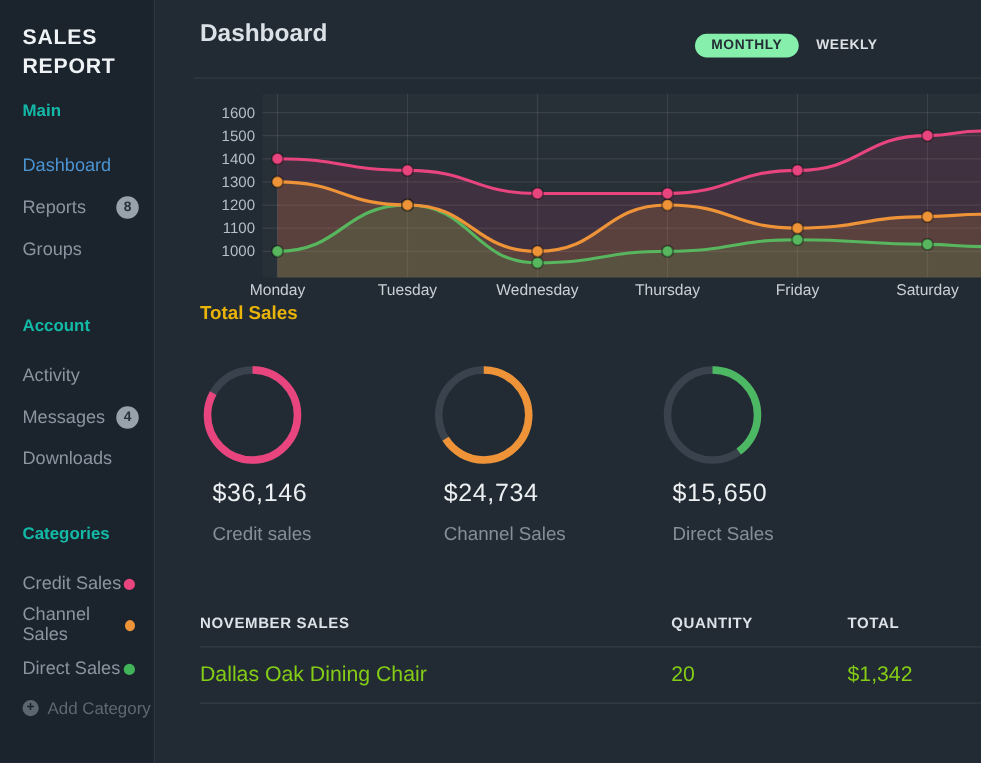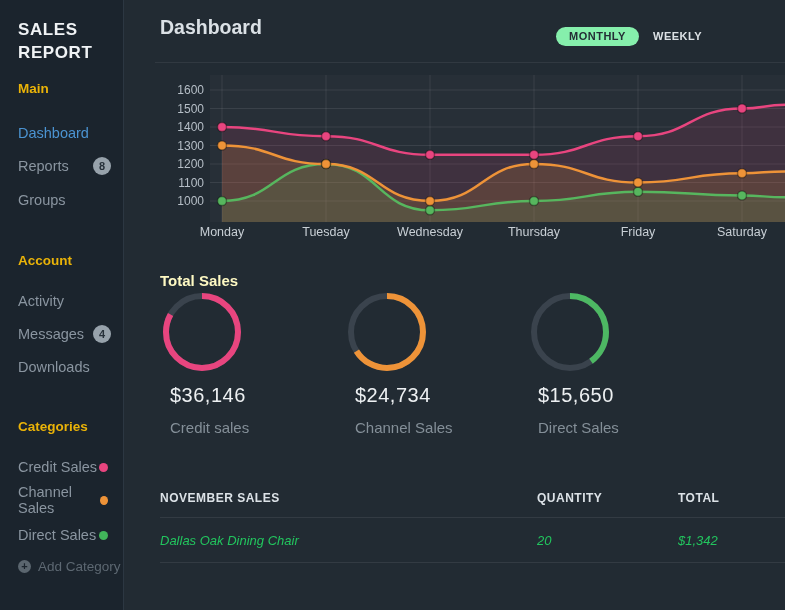--- a/index.html
+++ b/index.html
@@ -16,21 +16,21 @@
     position:absolute; left:0; top:0; width:124px; height:610px;
     background:#1b242d; border-right:1px solid #2c3742;
   }
   .brand {
     position:absolute; left:18px; top:18px; width:84px;
     color:#f0f3f5; font-size:17px; font-weight:bold;
     letter-spacing:.6px; line-height:23px;
   }
   .section-heading {
     position:absolute; left:18px;
-    color:#eab308; font-size:13.5px; font-weight:bold;
+    color:#14b8a6; font-size:13.5px; font-weight:bold;
   }
   .nav-item {
     position:absolute; left:18px; right:12px; height:22px;
     display:flex; align-items:center; cursor:pointer;
     color:#8a95a0; font-size:14.5px;
   }
   .nav-item.active { color:#4b93d1; }
   .nav-badge {
     margin-left:auto; width:18px; height:18px; border-radius:50%;
     background:#97a2ab; color:#27313a; font-size:11px; font-weight:bold;
@@ -66,22 +66,22 @@
     cursor:pointer;
   }
   .header-divider {
     position:absolute; left:155px; right:0; top:62px; height:1px;
     background:rgba(255,255,255,0.07);
   }
   
   #line-chart { position:absolute; left:150px; top:70px; }
   
   .totals-heading {
-    position:absolute; left:160px; top:272px;
-    color:#fef9c3; font-size:15px; font-weight:bold;
+    position:absolute; left:160px; top:242px;
+    color:#eab308; font-size:15px; font-weight:bold;
   }
   .donut-card { position:absolute; top:287px; width:185px; }
   .donut-card svg { display:block; }
   .donut-amount {
     position:absolute; left:13px; top:97px;
     color:#edf0f2; font-size:20px; letter-spacing:.5px; white-space:nowrap;
   }
   .donut-label {
     position:absolute; left:13px; top:132px;
     color:#848f98; font-size:15px; white-space:nowrap;
@@ -91,21 +91,21 @@
   .t-row {
     display:grid; grid-template-columns:377px 141px 1fr;
     align-items:center;
     border-bottom:1px solid rgba(255,255,255,0.08);
   }
   .t-row.t-head { height:40px; }
   .t-row.t-body { height:45px; }
   .t-head .t-cell {
     color:#dce2e7; font-size:12px; font-weight:bold; letter-spacing:.5px;
   }
-  .t-body .t-cell { color:#22c55e; font-size:13px;font-style:italic; }
+  .t-body .t-cell { color:#84cc16; font-size:17px; }
 </style>
 </head>
 <body>
 
 <aside class="sidebar">
   <div class="brand">SALES REPORT</div>
   <div id="sidebar-items">
       <div class="section-heading" style="top: 81px;">Main</div>
       <div class="nav-item active" style="top: 122px;">
         <span>Dashboard</span>

